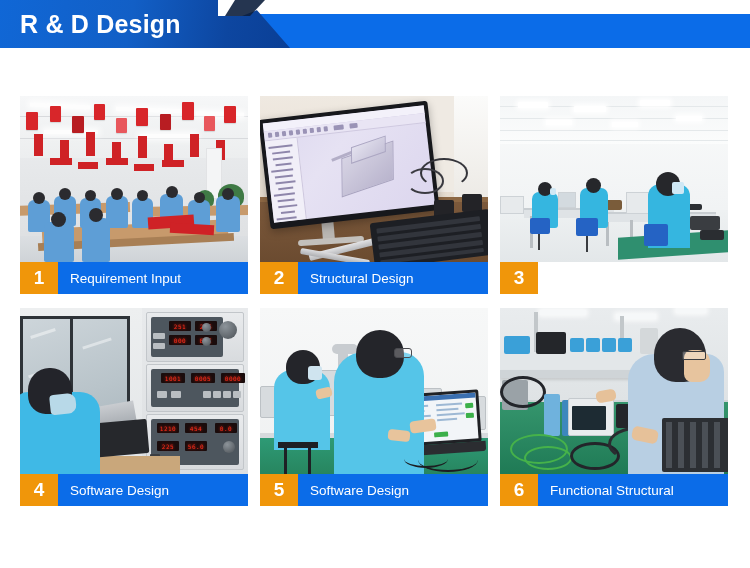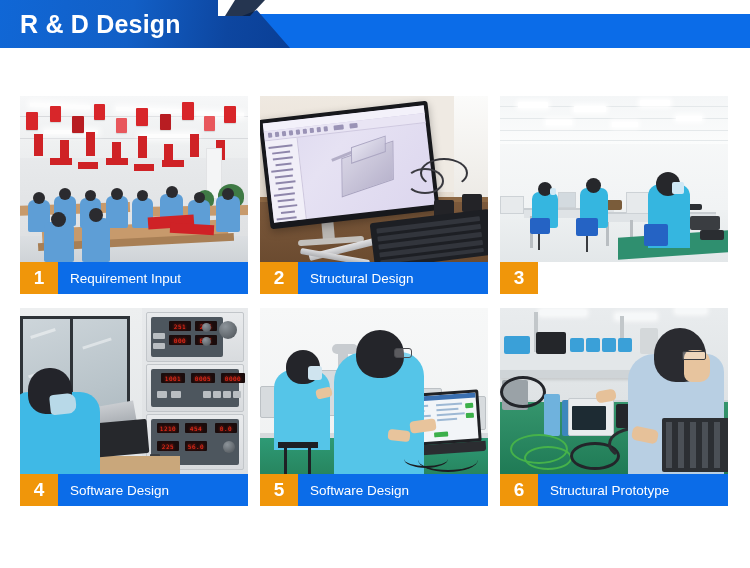--- a/index.html
+++ b/index.html
@@ -630,18 +630,18 @@
         <div class="p6-ctrl">
           <div class="p6-ctrlstripe" style="left:4px;  top:4px;  width:6px; height:46px;"></div>
           <div class="p6-ctrlstripe" style="left:16px; top:4px;  width:6px; height:46px;"></div>
           <div class="p6-ctrlstripe" style="left:28px; top:4px;  width:6px; height:46px;"></div>
           <div class="p6-ctrlstripe" style="left:40px; top:4px;  width:6px; height:46px;"></div>
           <div class="p6-ctrlstripe" style="left:52px; top:4px;  width:6px; height:46px;"></div>
         </div>
       </div>
       <div class="caption">
         <div class="num">6</div>
-        <div class="label">Structural Prototype</div>
+        <div class="label">Functional Structural</div>
       </div>
     </div>
 
   </div>
 </div>
 
 </body></html>

